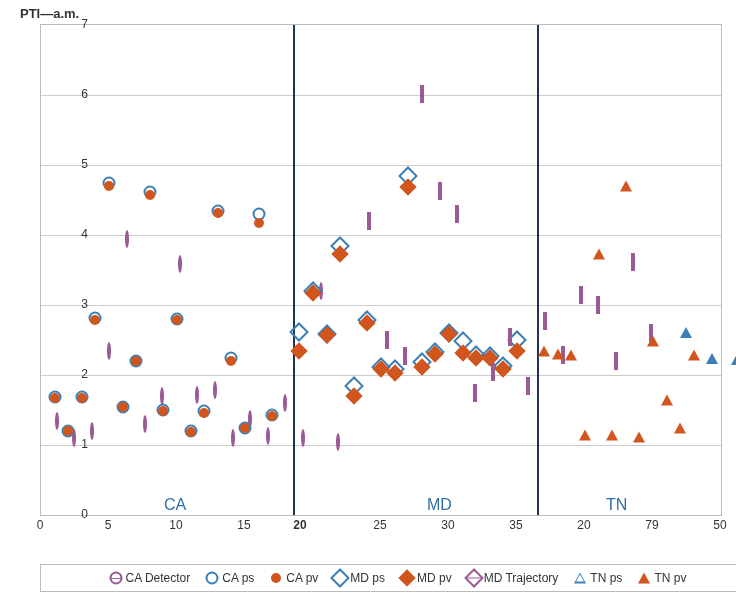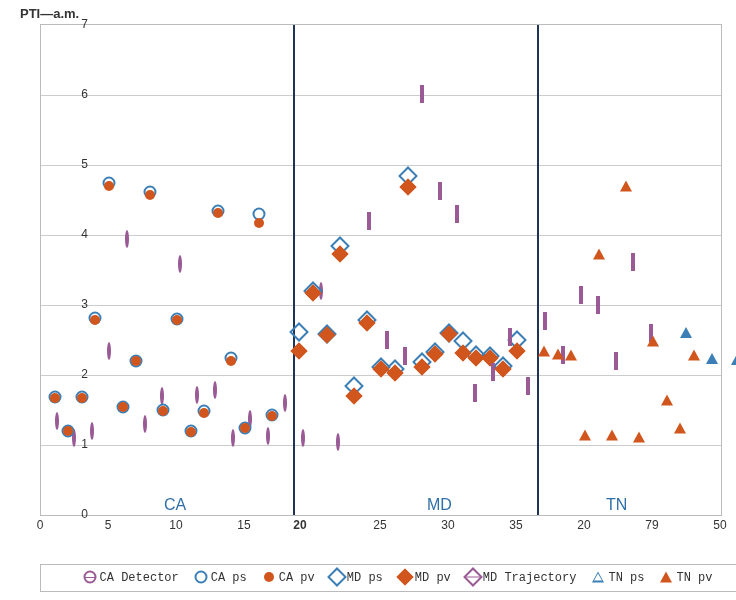--- a/index.html
+++ b/index.html
@@ -91,22 +91,22 @@
     border: 1px solid #bbb;
     display: flex;
     align-items: center;
     justify-content: center;
     gap: 16px;
     font-size: 12px;
     background: #fff;
   }
   .legend-item {
     display: flex;
+    align-items: center;
     gap: 4px;
-    font-family: Liberation Mono, monospace;
   }
   .legend-mark {
     width: 12px; height: 12px;
     display: inline-block;
     position: relative;
   }
 
   
   .pt { position: absolute; transform: translate(-50%, -50%); }
   .circle-open {

